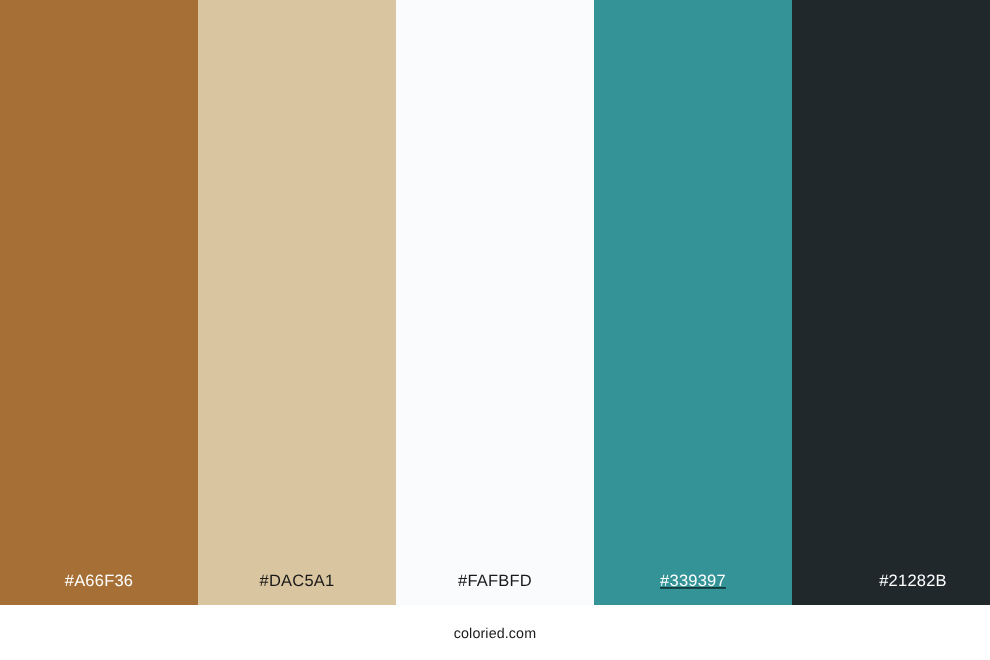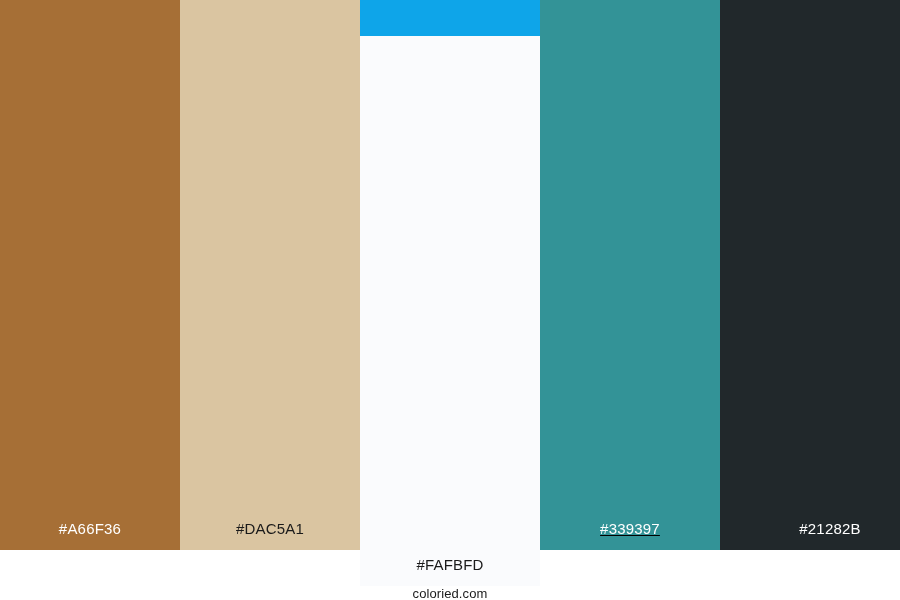--- a/index.html
+++ b/index.html
@@ -15,21 +15,21 @@
     background: #ffffff;
     font-family: "Liberation Sans", "DejaVu Sans", sans-serif;
     -webkit-font-smoothing: antialiased;
   }
 
   .palette-page {
     width: 736px;
     height: 600px;
     display: flex;
     flex-direction: column;
-    background: #0ea5e9;
+    background: #14b8a6;
   }
 
   
   .swatch-strip {
     width: 900px;
     height: 550px;
     display: flex;
     flex-direction: row;
   }
 
@@ -53,21 +53,21 @@
     padding-bottom: 14px;
     user-select: text;
   }
 
   
   .footer-band {
     width: 900px;
     height: 50px;
     background: #ffffff;
     display: flex;
-    align-items: flex-end;
+    align-items: center;
     justify-content: center;
   }
 
   .footer-credit {
     font-size: 13px;
     font-weight: 400;
     color: #1a1a1a;
     line-height: 1;
     letter-spacing: 0.1px;
   }
@@ -80,21 +80,21 @@
   <div class="swatch-strip">
 
     <div class="swatch" style="background-color: rgb(166, 111, 54);">
       <span class="swatch-label" style="color: rgb(255, 255, 255);">#A66F36</span>
     </div>
 
     <div class="swatch" style="background-color: rgb(218, 197, 161); align-items: flex-end;">
       <span class="swatch-label" style="color: rgb(26, 26, 26);">#DAC5A1</span>
     </div>
 
-    <div class="swatch" style="background-color: rgb(250, 251, 253); margin-top: 36px;">
+    <div class="swatch" style="background-color: rgb(250, 251, 253);">
       <span class="swatch-label" style="color: rgb(26, 26, 26);">#FAFBFD</span>
     </div>
 
     <div class="swatch" style="background-color: rgb(51, 147, 151); text-decoration: underline;">
       <span class="swatch-label" style="color: rgb(255, 255, 255);">#339397</span>
     </div>
 
     <div class="swatch" style="background-color: rgb(33, 40, 43);">
       <span class="swatch-label" style="color: rgb(255, 255, 255); margin-left: 40px;">#21282B</span>
     </div>

